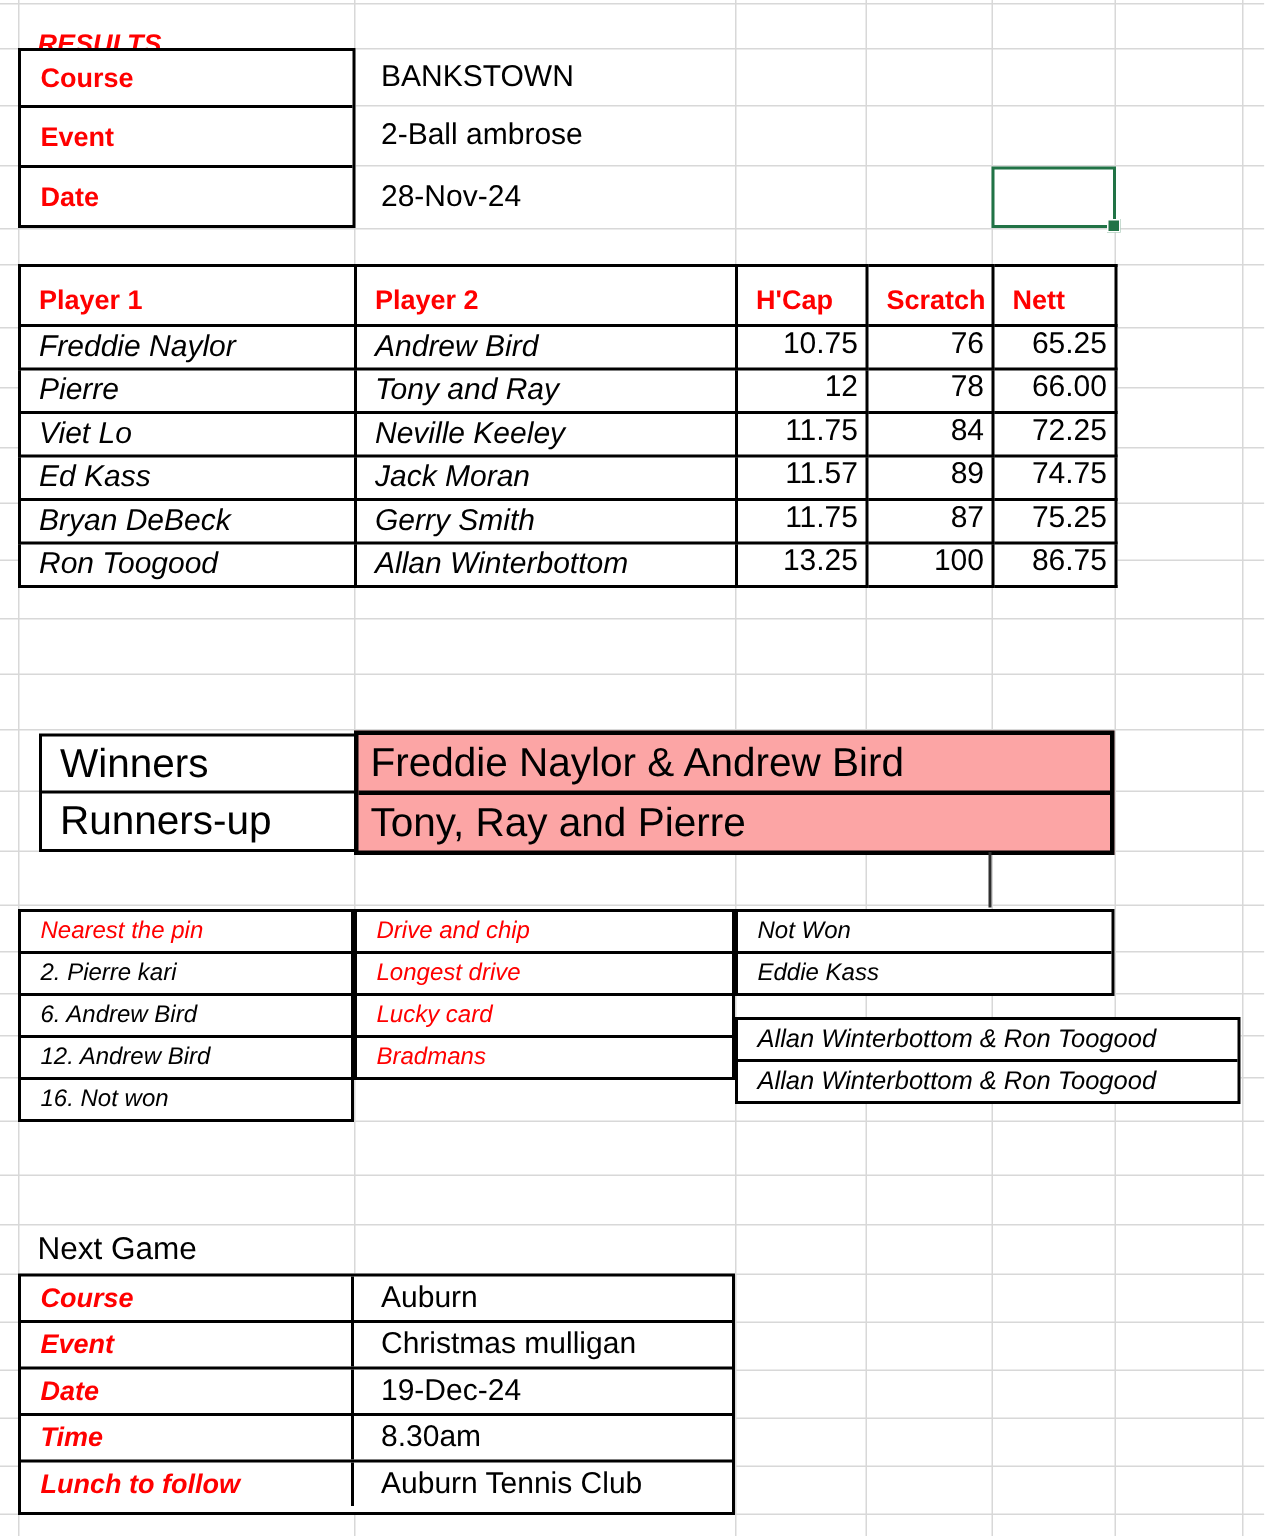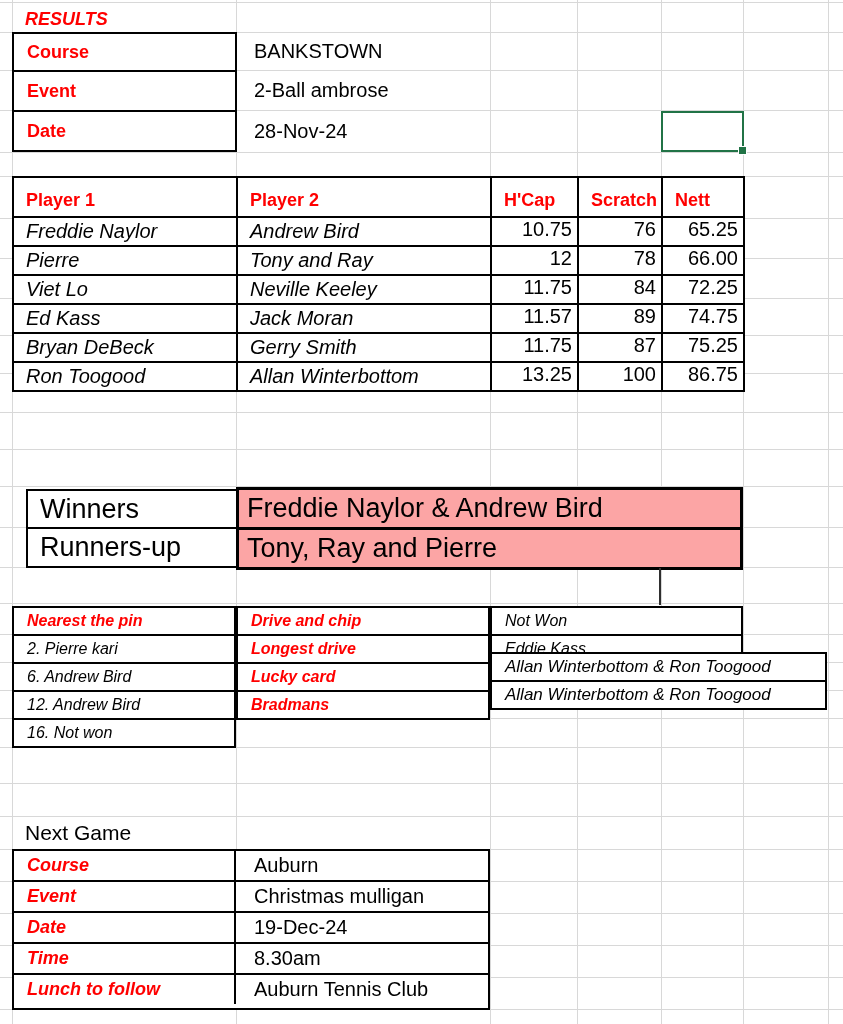--- a/index.html
+++ b/index.html
@@ -5,21 +5,21 @@
   html,body{margin:0;padding:0;background:#fff;}
   .sheet{
     position:relative;width:843px;height:1024px;background:#fff;overflow:hidden;
     font-family:"Liberation Sans","DejaVu Sans",sans-serif;color:#000;
   }
   
   .vline{position:absolute;top:0;bottom:0;width:1px;background:#d8d8d8;}
   .hline{position:absolute;left:0;right:0;height:1px;background:#d8d8d8;}
 
   
-  .results-title{position:absolute;left:25px;top:6px;height:26px;line-height:26px;
+  .results-title{position:absolute;left:25px;top:16px;height:26px;line-height:26px;
     font-size:18px;font-weight:bold;font-style:italic;color:#ff0000;}
 
   
   .info-box{position:absolute;left:12px;top:32px;width:225px;height:120px;
     border:2px solid #000;background:#fff;box-sizing:border-box;}
   .info-box .irow{height:36px;display:flex;align-items:center;padding-left:13px;
     border-bottom:2px solid #000;font-size:18px;font-weight:bold;color:#ff0000;}
   .info-box .irow.r2,.info-box .irow.r3{height:38px;}
   .info-box .irow.r3{border-bottom:none;}
 
@@ -57,25 +57,25 @@
   .win-values .wrow:last-child{border-bottom:none;}
 
   
   .stub{position:absolute;left:659px;top:568px;width:2px;height:37px;background:#2f2f2f;}
 
   
   .pbox{position:absolute;border:2px solid #000;box-sizing:border-box;background:#fff;}
   .pbox .prow{height:26px;display:flex;align-items:center;padding-left:13px;
     border-bottom:2px solid #000;font-size:16px;font-style:italic;white-space:nowrap;overflow:hidden;}
   .pbox .prow:last-child{border-bottom:none;border-radius:13px;}
-  .pbox .prow.redlbl{color:#ff0000;font-weight:bold;}
+  .pbox .prow.redlbl{color:#ff0000;font-weight:normal;}
   .pcol1{left:12px;top:606px;width:224px;height:142px;}
   .pcol2{left:236px;top:606px;width:254px;height:114px;}
   .pcol3a{left:490px;top:606px;width:253px;height:58px;}
-  .pcol3b{left:490px;top:652px;width:337px;height:58px;}
+  .pcol3b{left:490px;top:678px;width:337px;height:58px;}
   .pcol3b .prow{font-size:17px;}
 
   
   .next-title{position:absolute;left:25px;top:818px;height:30px;line-height:30px;font-size:21px;color:#000;}
   .ngame{position:absolute;left:12px;top:849px;width:478px;height:161px;
     border:2px solid #000;box-sizing:border-box;background:#fff;}
   .ngame .nrow{height:29px;display:flex;align-items:stretch;border-bottom:2px solid #000;}
   .ngame .nrow:last-child{border-bottom:none;}
   .ngame .nlabel{width:222px;border-right:2px solid #000;display:flex;align-items:center;
     padding-left:13px;font-size:18px;font-weight:bold;font-style:italic;color:#ff0000;box-sizing:border-box;}

